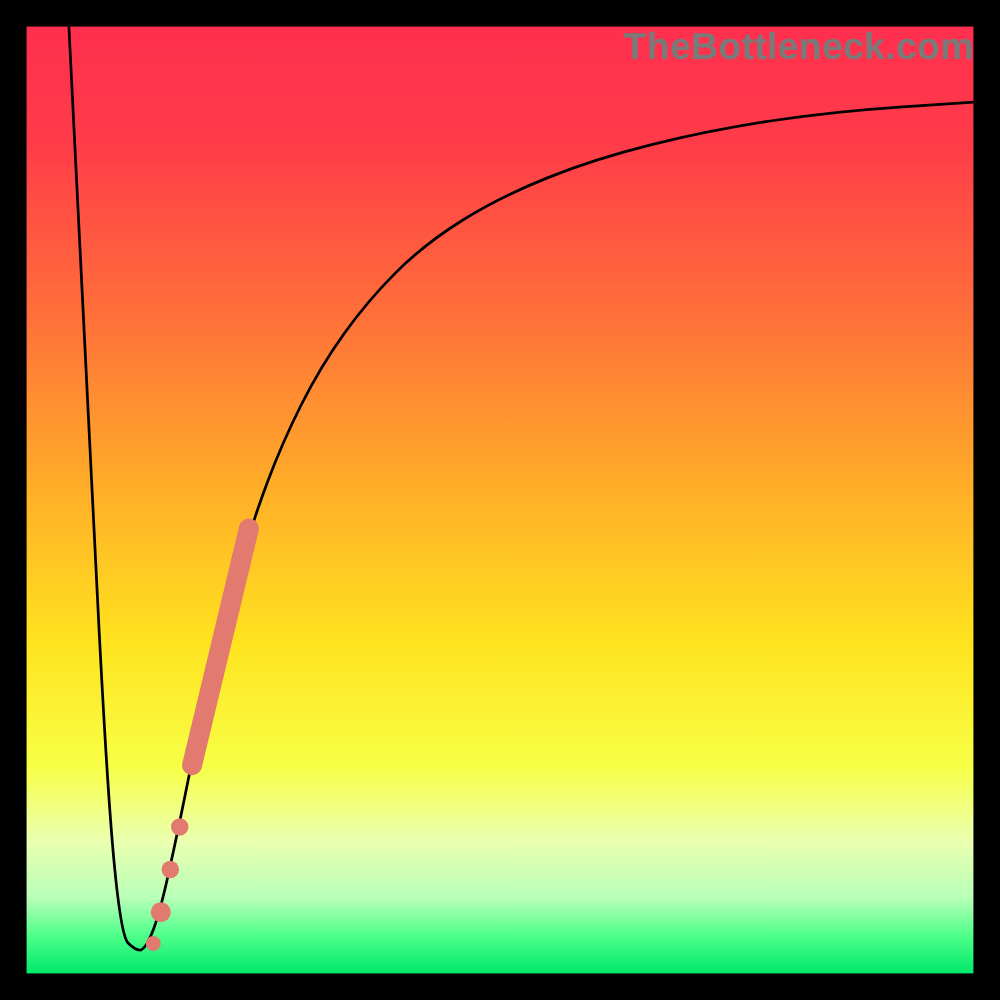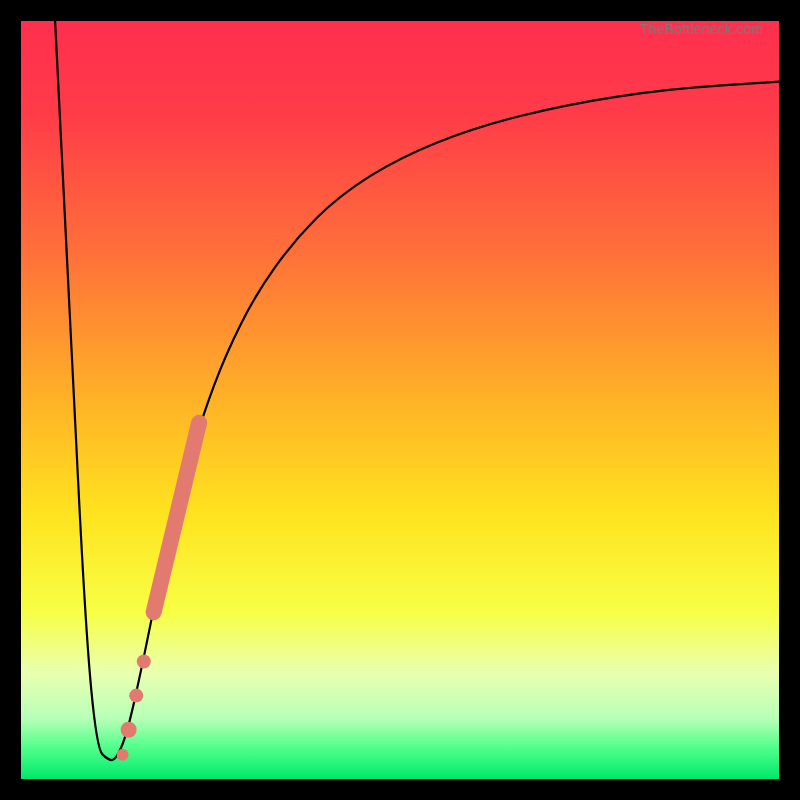--- a/index.html
+++ b/index.html
@@ -24,23 +24,23 @@
     height: 758px;
     overflow: hidden;
   }
   .gradient-fill {
     position: absolute;
     inset: 0;
   }
   .watermark {
     position: absolute;
     top: 0px;
-    right: 16px;
-    font-size: 14px;
-    font-weight: 400;
+    right: 0;
+    font-size: 30px;
+    font-weight: 700;
     color: #7a7a7a;
     letter-spacing: 0.2px;
   }
   svg.overlay {
     position: absolute;
     inset: 0;
   }
 </style>
 </head>
 <body>

